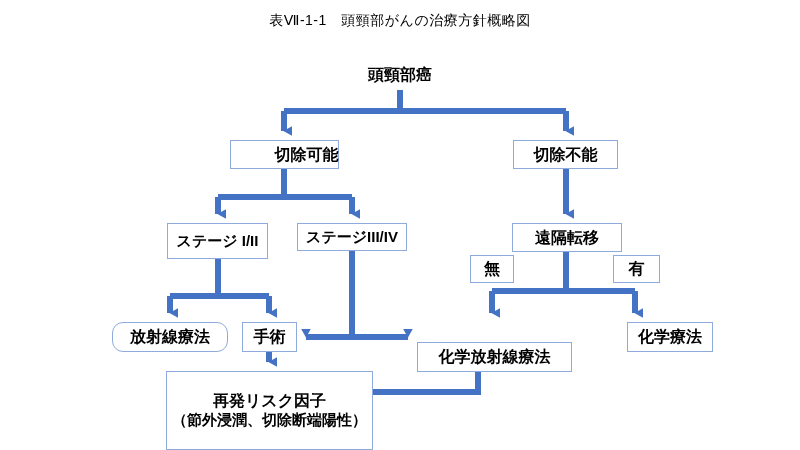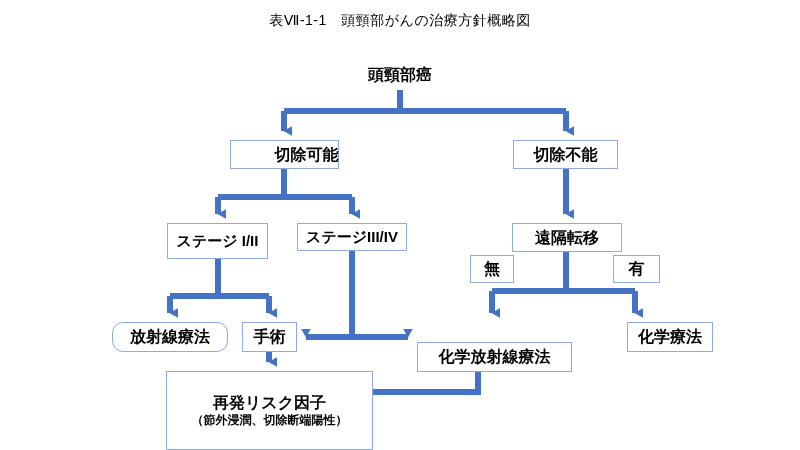--- a/index.html
+++ b/index.html
@@ -159,17 +159,17 @@
         <span>手術</span>
       </div>
       <div class="node" style="left: 417px; top: 322px; width: 155px; height: 30px; font-size: 16px; margin-top: 20px;">
         <span>化学放射線療法</span>
       </div>
       <div class="node" style="left: 592px; top: 322px; width: 86px; height: 30px; font-size: 16px; margin-left: 35px;">
         <span>化学療法</span>
       </div>
       <div class="node" style="left: 166px; top: 371px; width: 207px; height: 79px; font-size: 16px;">
         <span>再発リスク因子</span>
-        <span class="sub" style="font-size: 12px;">（節外浸潤、切除断端陽性）</span>
+        <span class="sub" style="font-size: 15px;">（節外浸潤、切除断端陽性）</span>
       </div>
     </div>
 
 </div>
 
 </body></html>

